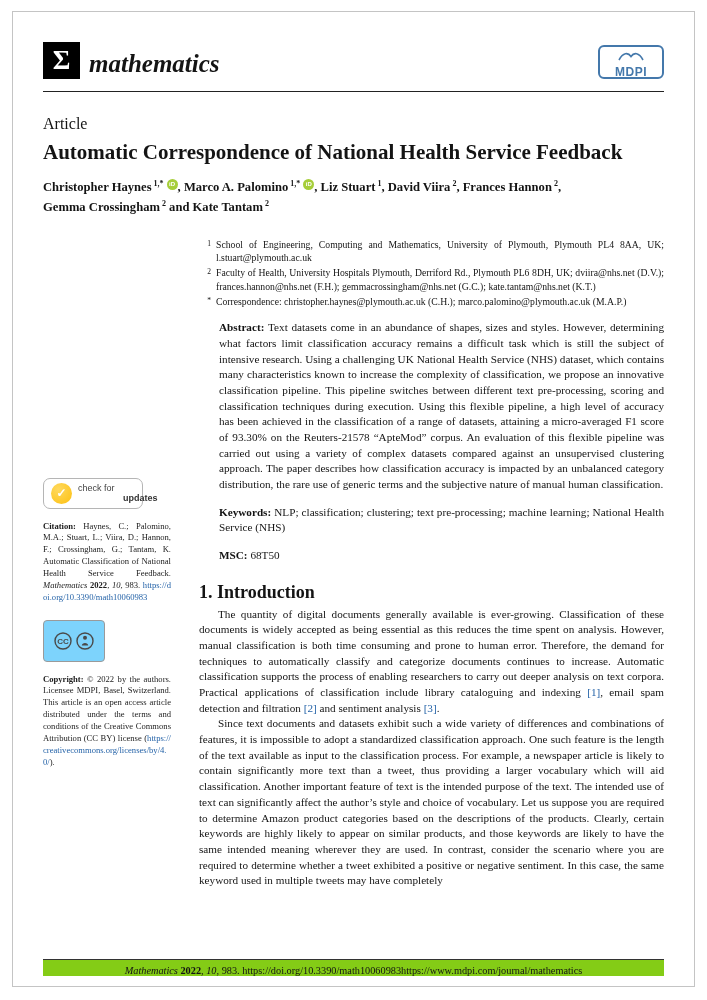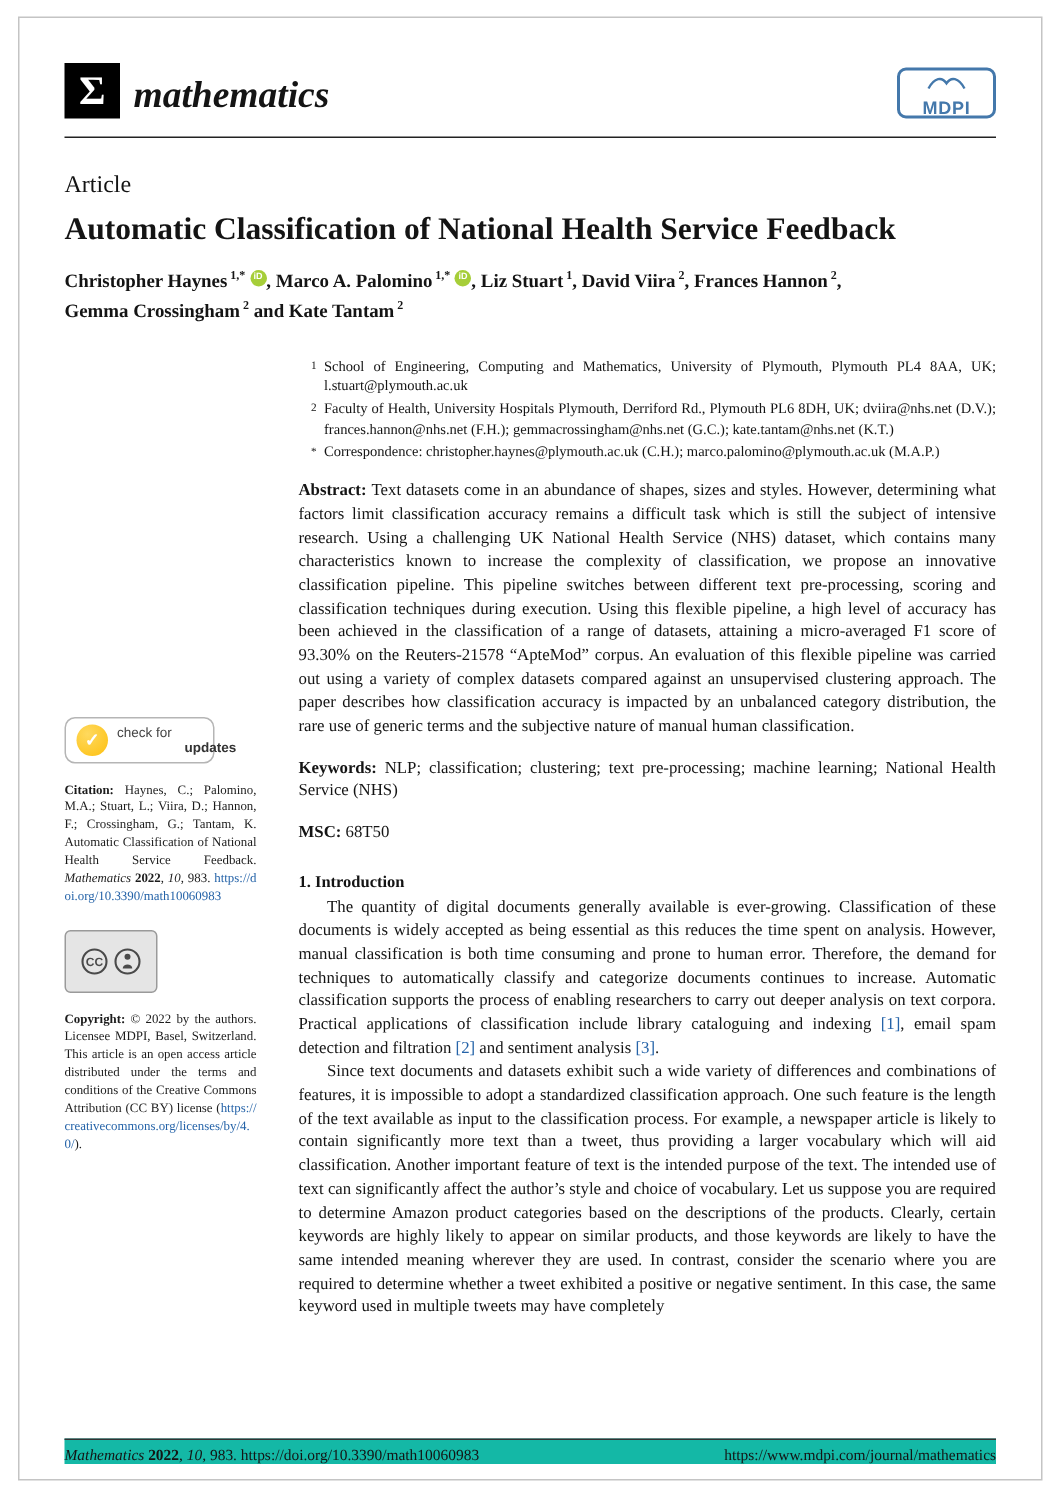--- a/index.html
+++ b/index.html
@@ -20,35 +20,35 @@
   .authors sup{font-size:8px;}
   .orcid{display:inline-flex;align-items:center;justify-content:center;width:11px;height:11px;border-radius:50%;background:var(--orcid);color:#fff;font-size:6px;font-family:"Liberation Sans",sans-serif;font-weight:bold;margin-left:3px;vertical-align:super;}
   .columns{display:flex;margin-top:20px;gap:28px;}
   .sidebar{width:128px;flex:0 0 128px;font-size:8.6px;line-height:1.38;text-align:justify;color:#1c1c1c;}
   .updates-badge{margin-top:240px;width:100px;border:1px solid #b5b5b5;border-radius:7px;padding:4px 7px;display:flex;align-items:center;gap:6px;background:#fff;box-sizing:border-box;}
   .badge-circle{width:21px;height:21px;border-radius:50%;background:radial-gradient(circle at 35% 30%, #ffd95e, var(--badge_yellow));color:#fff;display:flex;align-items:center;justify-content:center;font-size:12px;font-weight:bold;flex:0 0 21px;}
   .badge-text{font-family:"Liberation Sans",sans-serif;font-size:9px;line-height:1.15;color:#444;text-align:left;}
   .badge-text .bt2{font-weight:bold;color:#333;padding-left:45px;}
   .side-block{margin-top:12px;}
   .dates div{margin-top:1px;}
-  .cc-badge{margin-top:16px;width:62px;height:42px;border:1px solid #9a9a9a;border-radius:4px;display:flex;align-items:center;justify-content:center;color:#4a4a4a;background:#e5e5e5;box-sizing:border-box;}
+  .cc-badge{margin-top:16px;width:62px;height:42px;border:1px solid #9a9a9a;border-radius:4px;display:flex;align-items:center;justify-content:center;color:#4a4a4a;background:#7dd3fc;box-sizing:border-box;}
   .s-b{font-weight:bold;}
   .s-i{font-style:italic;}
   .s-link{color:var(--link);word-break:break-all;}
   .s-ref{color:var(--link);}
   .main{flex:1;min-width:0;}
   .affiliations{font-size:9.7px;line-height:1.42;}
   .aff-row{display:flex;margin-bottom:1px;}
   .aff-num{flex:0 0 12px;text-align:right;padding-right:5px;font-size:7.5px;position:relative;top:1px;}
   .aff-text{flex:1;text-align:justify;}
-  .block{margin-top:12px;font-size:11.2px;line-height:1.4;text-align:justify;}
-  .section-heading{margin:18px 0 0 0;font-size:11px;font-weight:bold;}
+  .block{margin-top:12px;font-size:11.2px;line-height:1.4;text-align:justify;margin-left:20px;}
+  .section-heading{margin:18px 0 0 0;font-size:18px;font-weight:bold;}
   .para{margin:4px 0 0 0;font-size:11.2px;line-height:1.4;text-align:justify;text-indent:19px;}
   .para + .para{margin-top:0;}
-  .footer{position:absolute;left:30px;right:30px;bottom:10px;background:#14b8a6;border-top:1px solid #333;padding:5px 0 0 0;display:flex;justify-content:space-between;font-size:10.3px;}
+  .footer{position:absolute;left:30px;right:30px;bottom:10px;background:#84cc16;border-top:1px solid #333;padding:5px 0 0 0;display:flex;justify-content:center;font-size:10.3px;}
 </style>
 </head>
 <body>
 
 <div class="page">
 
   <div class="header">
     <div class="brand">
       <div class="sigma-box">
         <span>Σ</span>
@@ -59,21 +59,21 @@
       <span>
         <svg width="26" height="10" viewBox="0 0 26 10" aria-hidden="true">
             <path d="M1 9 C5 1.5 10 1 13 5.5 C16 1 21 1.5 25 9" fill="none" stroke="currentColor" stroke-width="1.6"></path>
           </svg>
       </span>
       <span class="mdpi-text">MDPI</span>
     </div>
   </div>
 
   <div class="article-type">Article</div>
-  <h1 class="title">Automatic Classification of National Health Service Feedback</h1>
+  <h1 class="title">Automatic Correspondence of National Health Service Feedback</h1>
   <div class="authors"><span><span>Christopher Haynes</span><sup> 1,*</sup><span class="orcid">iD</span><span>, </span></span><span><span>Marco A. Palomino</span><sup> 1,*</sup><span class="orcid">iD</span><span>, </span></span><span><span>Liz Stuart</span><sup> 1</sup><span>, </span></span><span><span>David Viira</span><sup> 2</sup><span>, </span></span><span><span>Frances Hannon</span><sup> 2</sup><span>,</span></span><br><span><span>Gemma Crossingham</span><sup> 2</sup><span> and </span></span><span><span>Kate Tantam</span><sup> 2</sup></span></div>
 
   <div class="columns">
 
     <aside class="sidebar">
       <div class="updates-badge">
         <div class="badge-circle">✓</div>
         <div class="badge-text">
           <div class="bt1">check for</div>
           <div class="bt2">updates</div>

